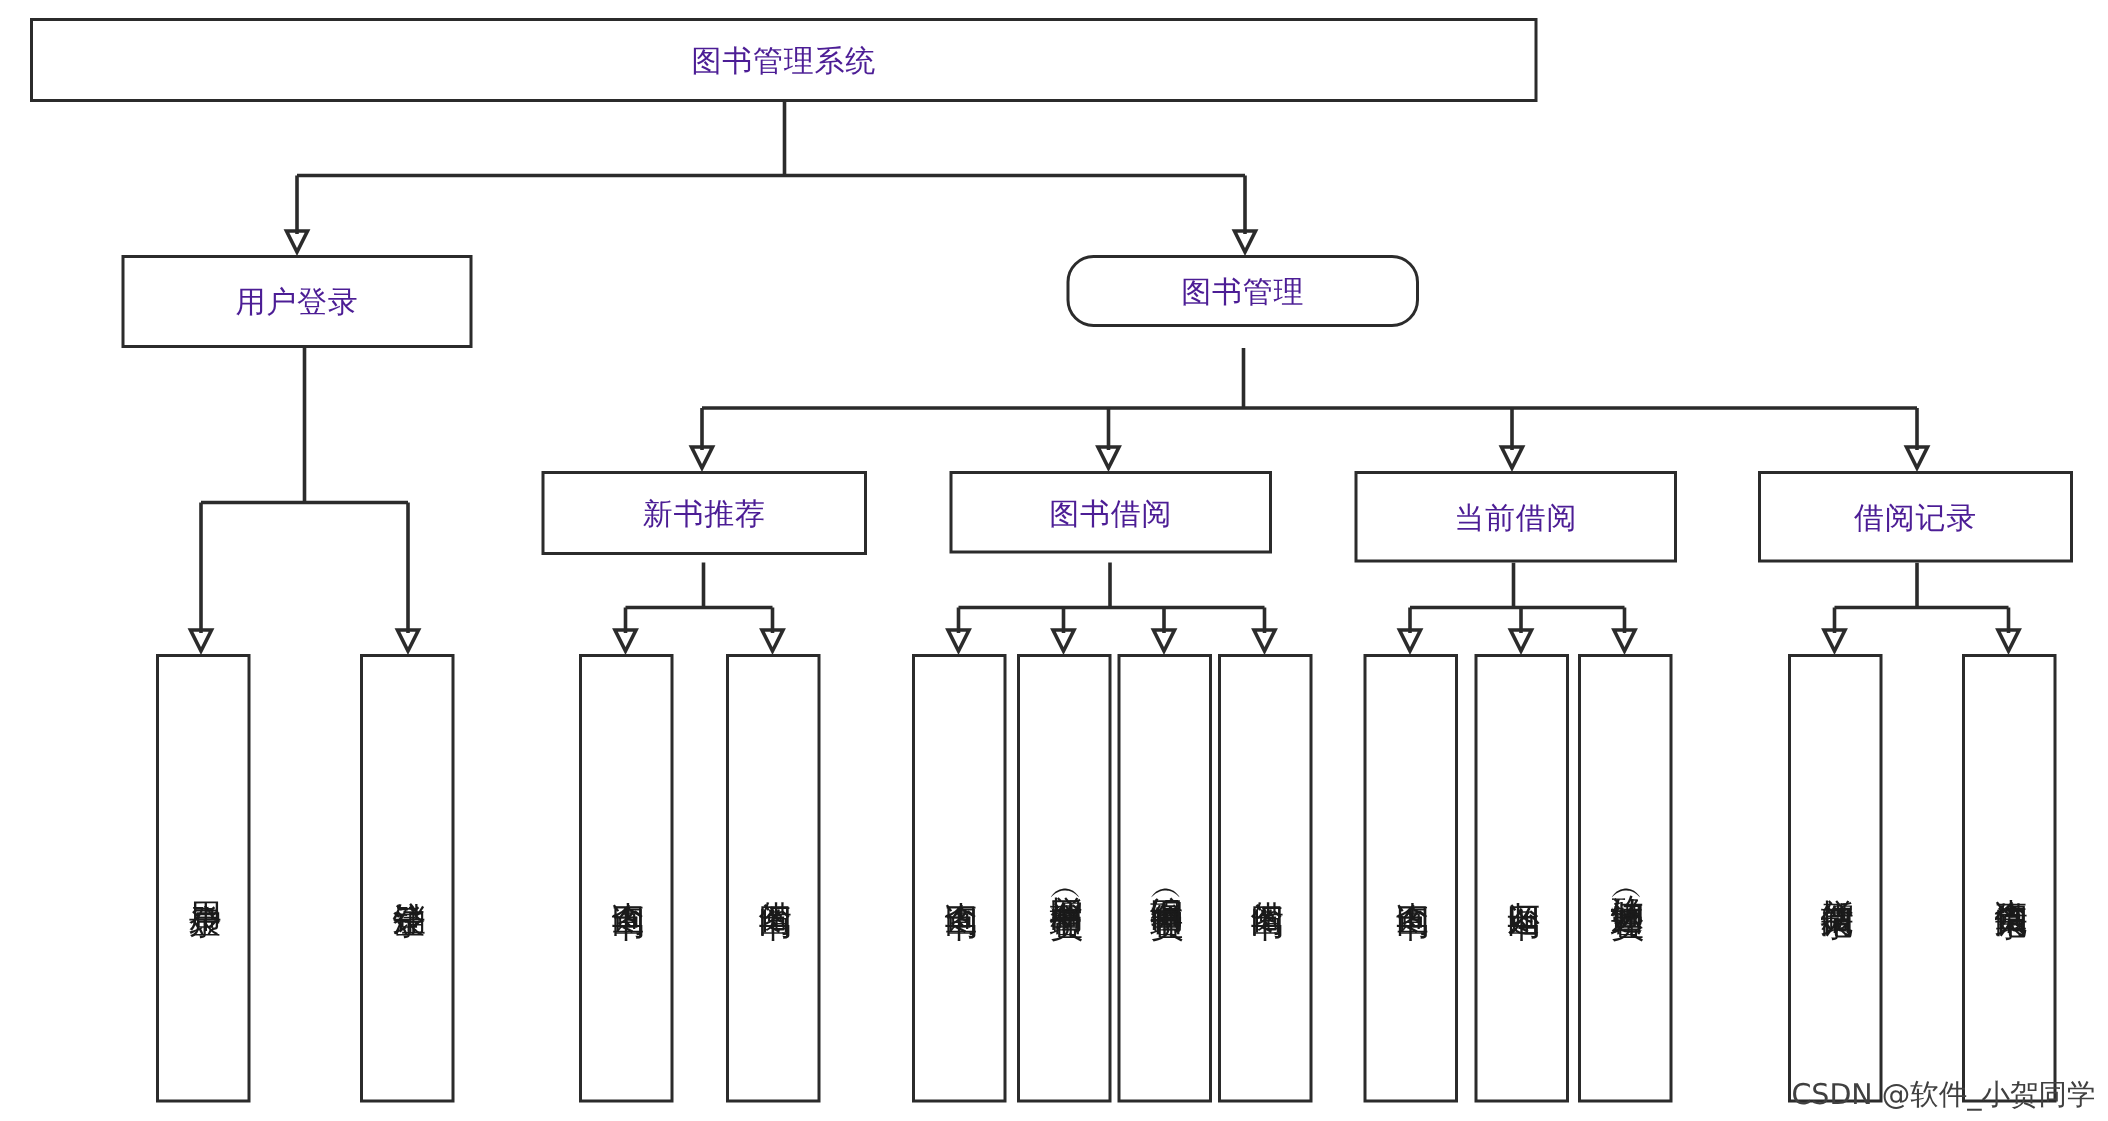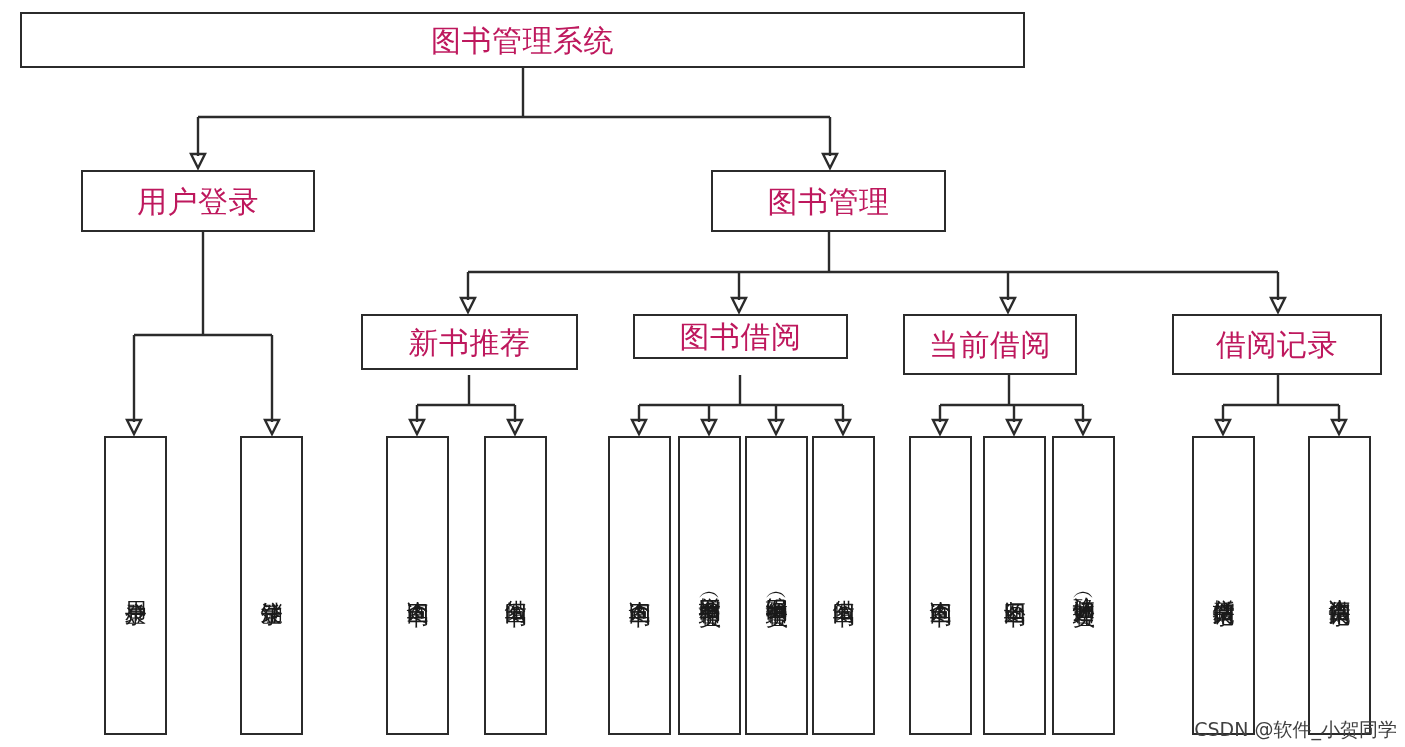--- a/index.html
+++ b/index.html
@@ -24,23 +24,23 @@
     position: absolute;
     box-sizing: border-box;
     background: #ffffff;
     border: 2px solid #2b2b2b;
     display: flex;
     align-items: center;
     justify-content: center;
     overflow: hidden;
   }
   .node-label-h {
-    font-size: 30px;
+    font-size: 20px;
     line-height: 1.1;
-    color: #be185d;
+    color: #4c1d95;
     white-space: nowrap;
     letter-spacing: 0.5px;
   }
   .node-label-v {
     font-size: 22px;
     line-height: 1.12;
     color: #1a1a1a;
     writing-mode: vertical-rl;
     text-orientation: upright;
     letter-spacing: 1.5px;
@@ -135,30 +135,30 @@
       <path d="M 1332 420 L 1346 420 L 1339 434 Z" fill="#2b2b2b" stroke="none"></path>
     </svg>
 
   <div id="nodes-layer">
       <div class="node-box" style="left: 20px; top: 12px; width: 1005px; height: 56px;">
         <span class="node-label-h">图书管理系统</span>
       </div>
       <div class="node-box" style="left: 81px; top: 170px; width: 234px; height: 62px;">
         <span class="node-label-h">用户登录</span>
       </div>
-      <div class="node-box" style="left: 711px; top: 170px; width: 235px; height: 62px;">
+      <div class="node-box" style="left: 711px; top: 170px; width: 235px; height: 48px; border-radius: 18px;">
         <span class="node-label-h">图书管理</span>
       </div>
       <div class="node-box" style="left: 361px; top: 314px; width: 217px; height: 56px;">
         <span class="node-label-h">新书推荐</span>
       </div>
-      <div class="node-box" style="left: 633px; top: 314px; width: 215px; height: 45px;">
+      <div class="node-box" style="left: 633px; top: 314px; width: 215px; height: 55px;">
         <span class="node-label-h">图书借阅</span>
       </div>
-      <div class="node-box" style="left: 903px; top: 314px; width: 174px; height: 61px;">
+      <div class="node-box" style="left: 903px; top: 314px; width: 215px; height: 61px;">
         <span class="node-label-h">当前借阅</span>
       </div>
       <div class="node-box" style="left: 1172px; top: 314px; width: 210px; height: 61px;">
         <span class="node-label-h">借阅记录</span>
       </div>
       <div class="node-box leaf-box" style="left: 104px; top: 436px; width: 63px; height: 299px;">
         <span class="node-label-v">用户登录</span>
       </div>
       <div class="node-box leaf-box" style="left: 240px; top: 436px; width: 63px; height: 299px;">
         <span class="node-label-v">注销登录</span>

